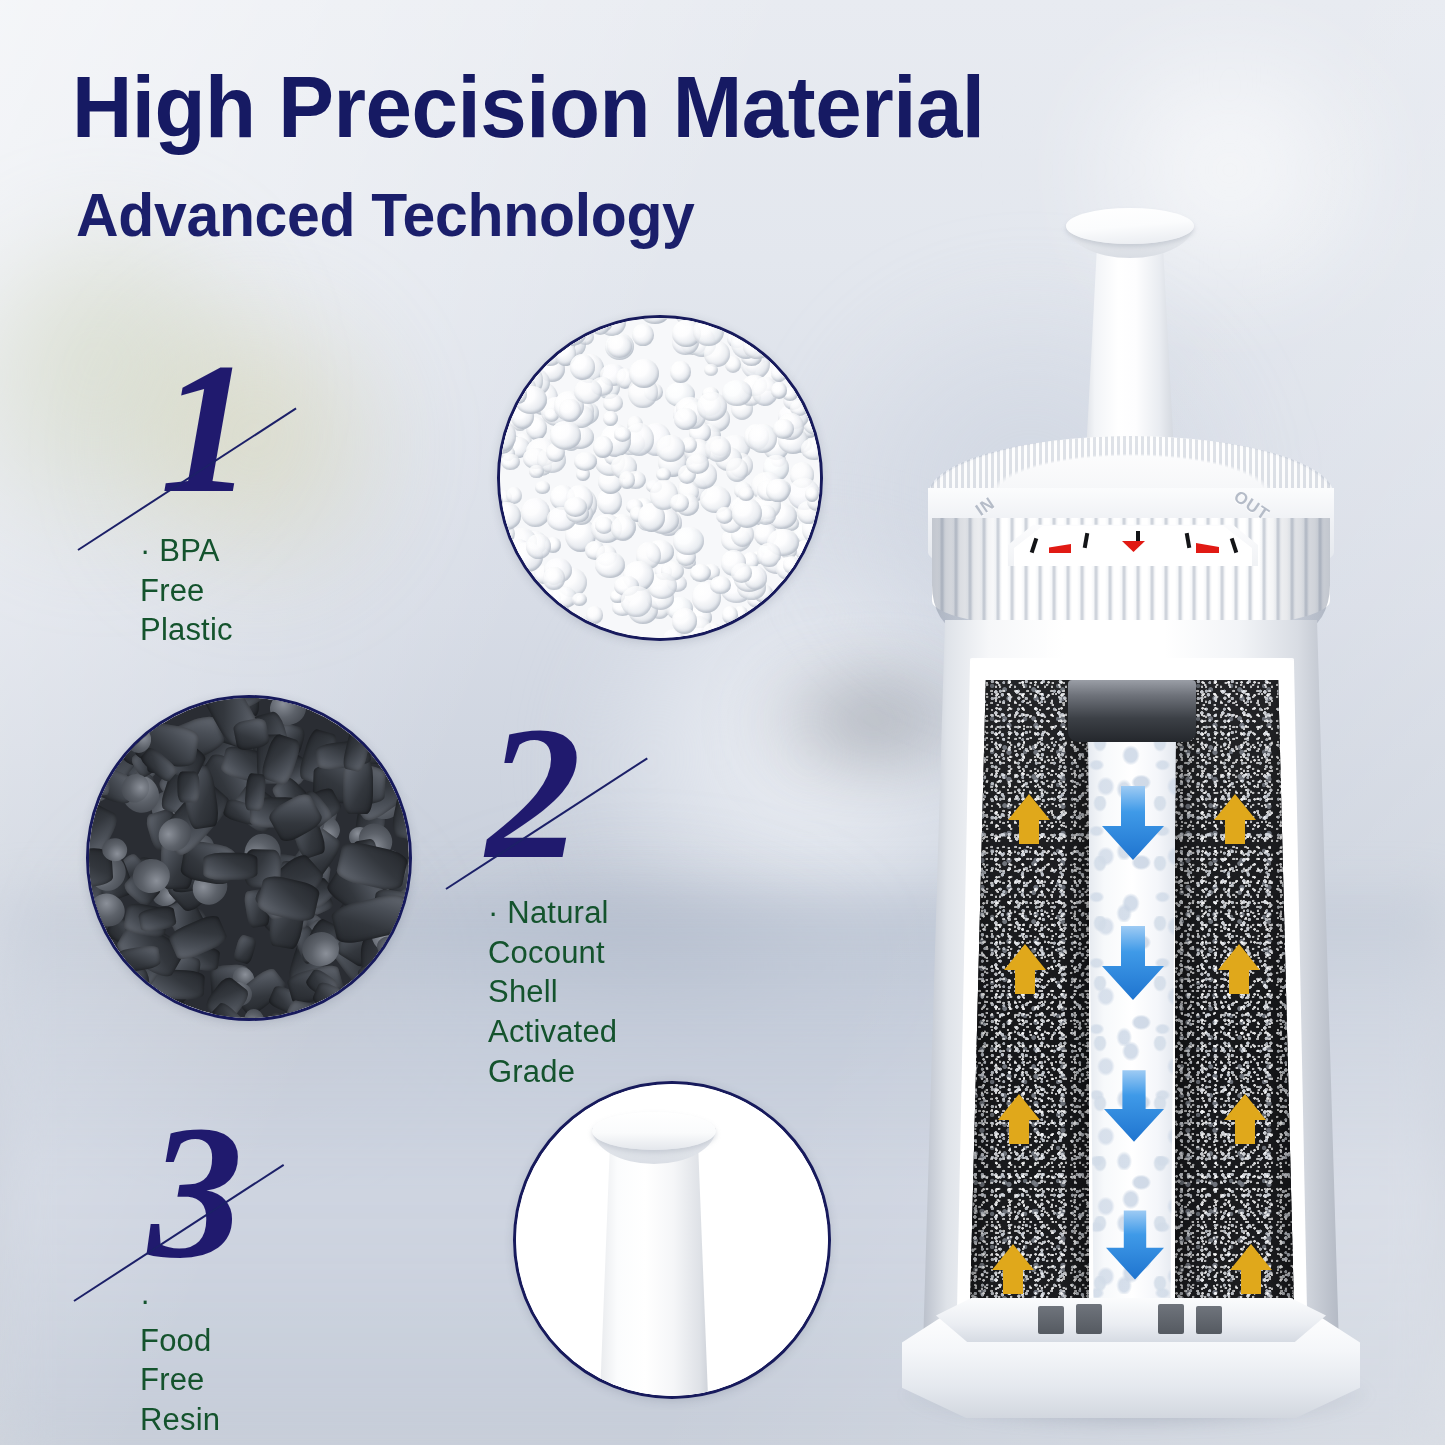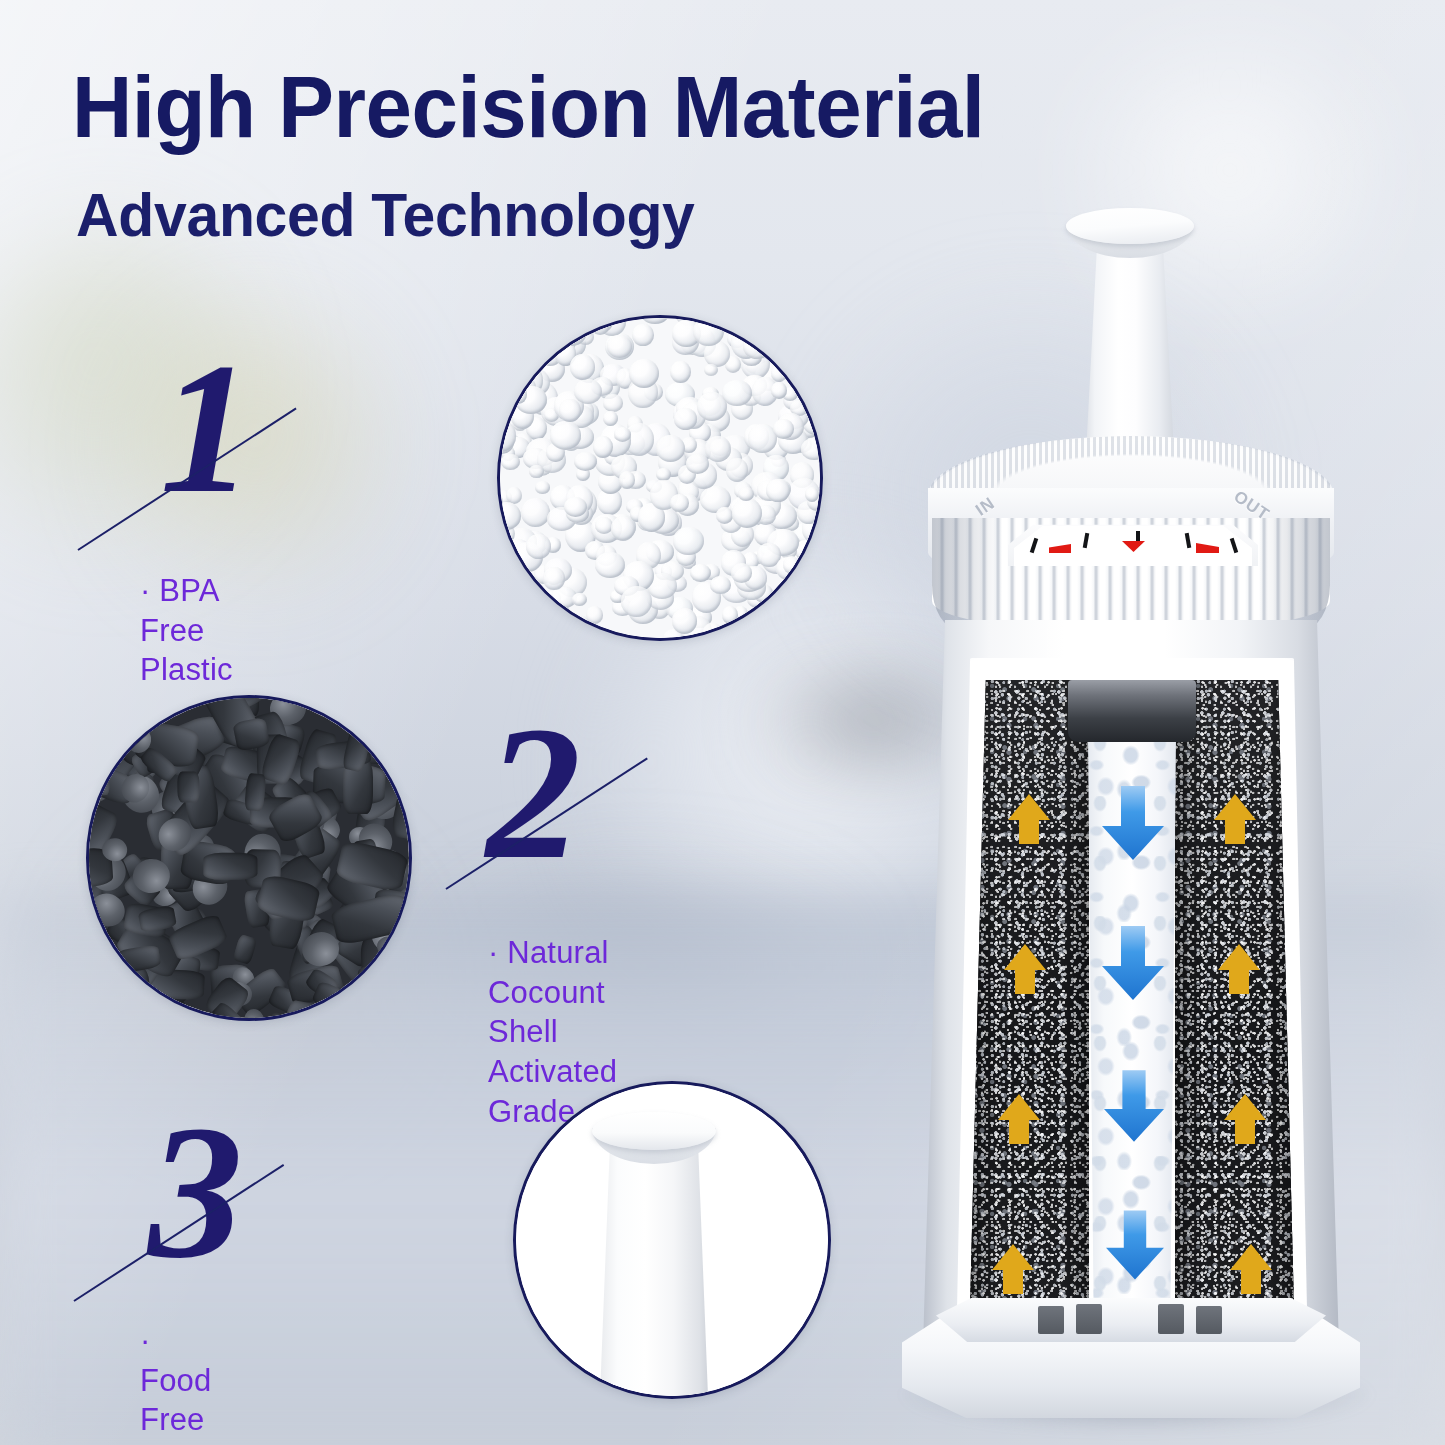--- a/index.html
+++ b/index.html
@@ -48,24 +48,23 @@
     position:absolute;
     color:#201a6e;
     font-family:"Liberation Serif","DejaVu Serif",serif;
     font-weight:700;font-style:italic;
     line-height:.82;
     user-select:none;
   }
   .slash{position:absolute;height:0;border-top:2.5px solid #1c2068;transform-origin:left center;}
   .flabel{
     position:absolute;
-    color:#6d28d9;font-size:31px;line-height:1.28;font-weight:400;
+    color:#14532d;font-size:31px;line-height:1.28;font-weight:400;
     white-space:pre-line;
     letter-spacing:.2px;
-    margin-top:40px;
   }
 
   
   .circ{
     position:absolute;border-radius:50%;
     border:3px solid #171a5c;
     overflow:hidden;
     box-shadow:0 2px 10px rgba(60,70,95,.18);
     background:#fff;
   }

